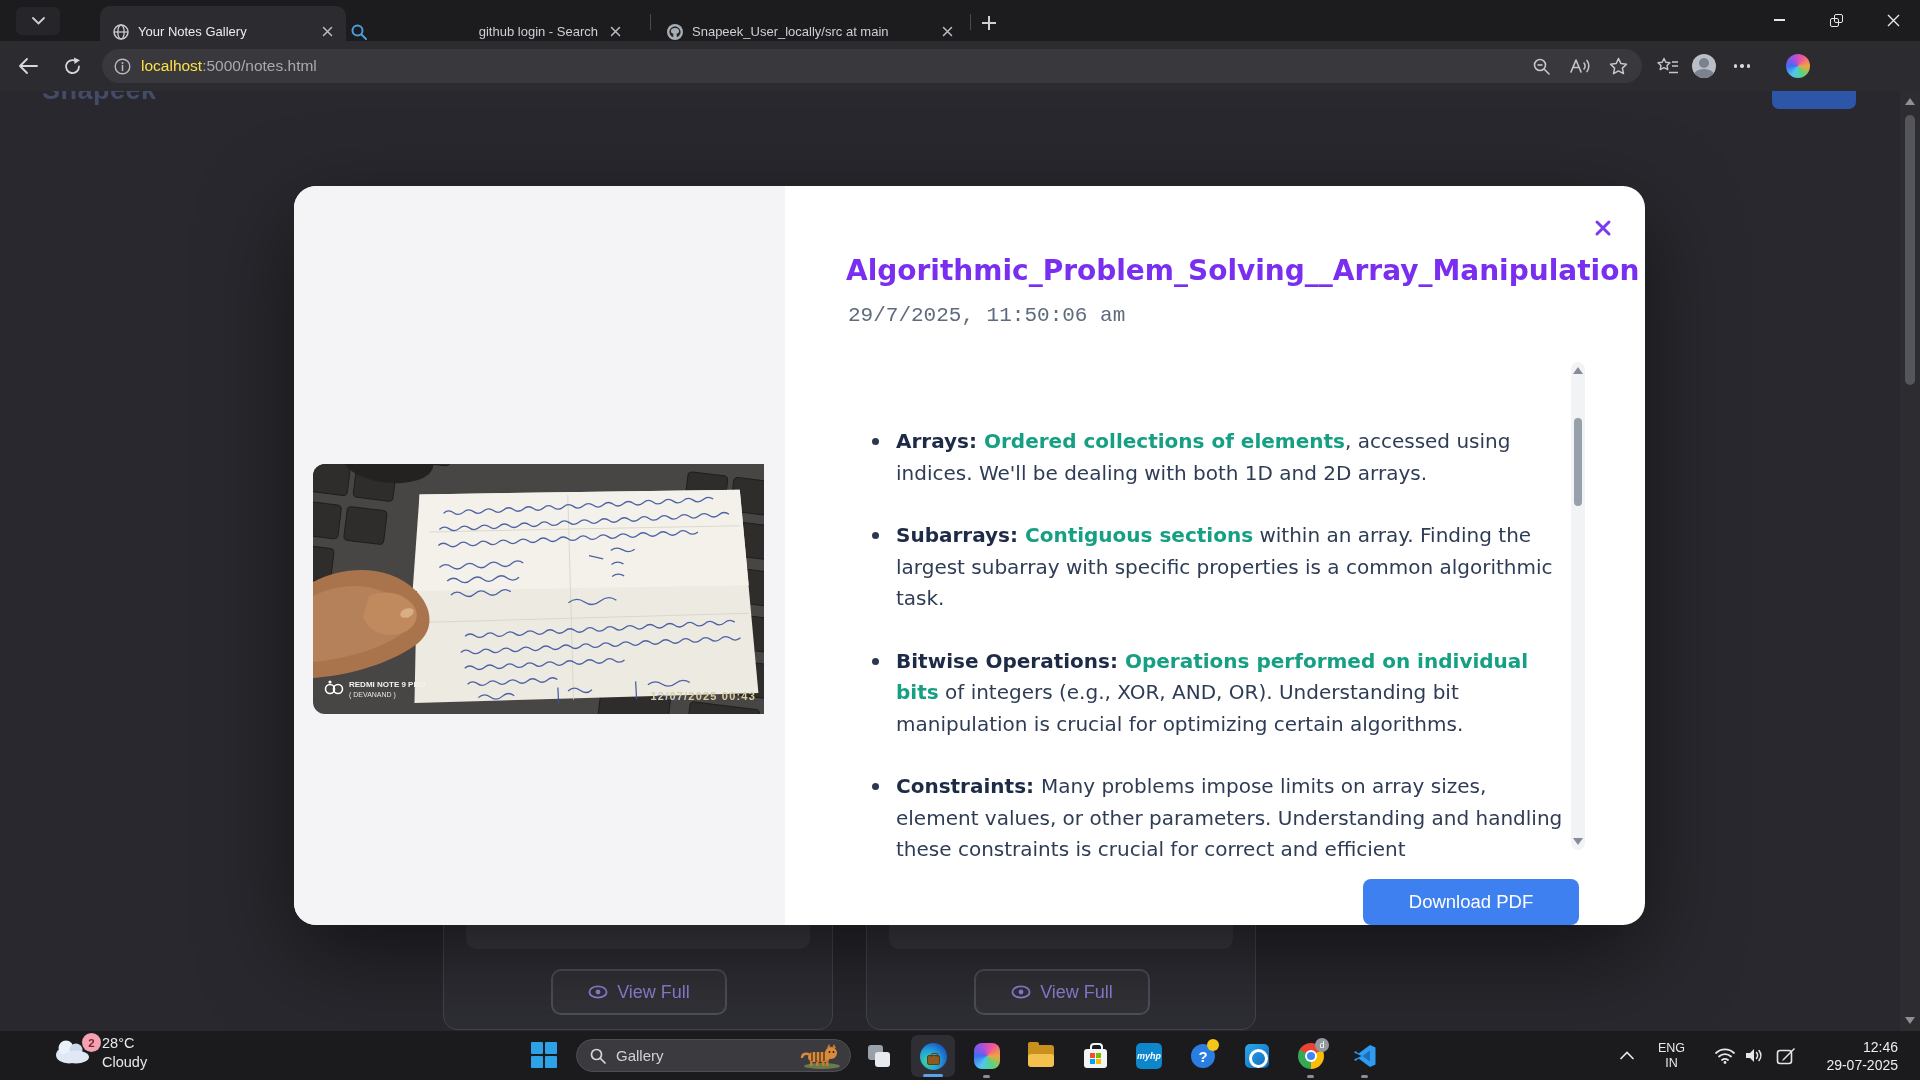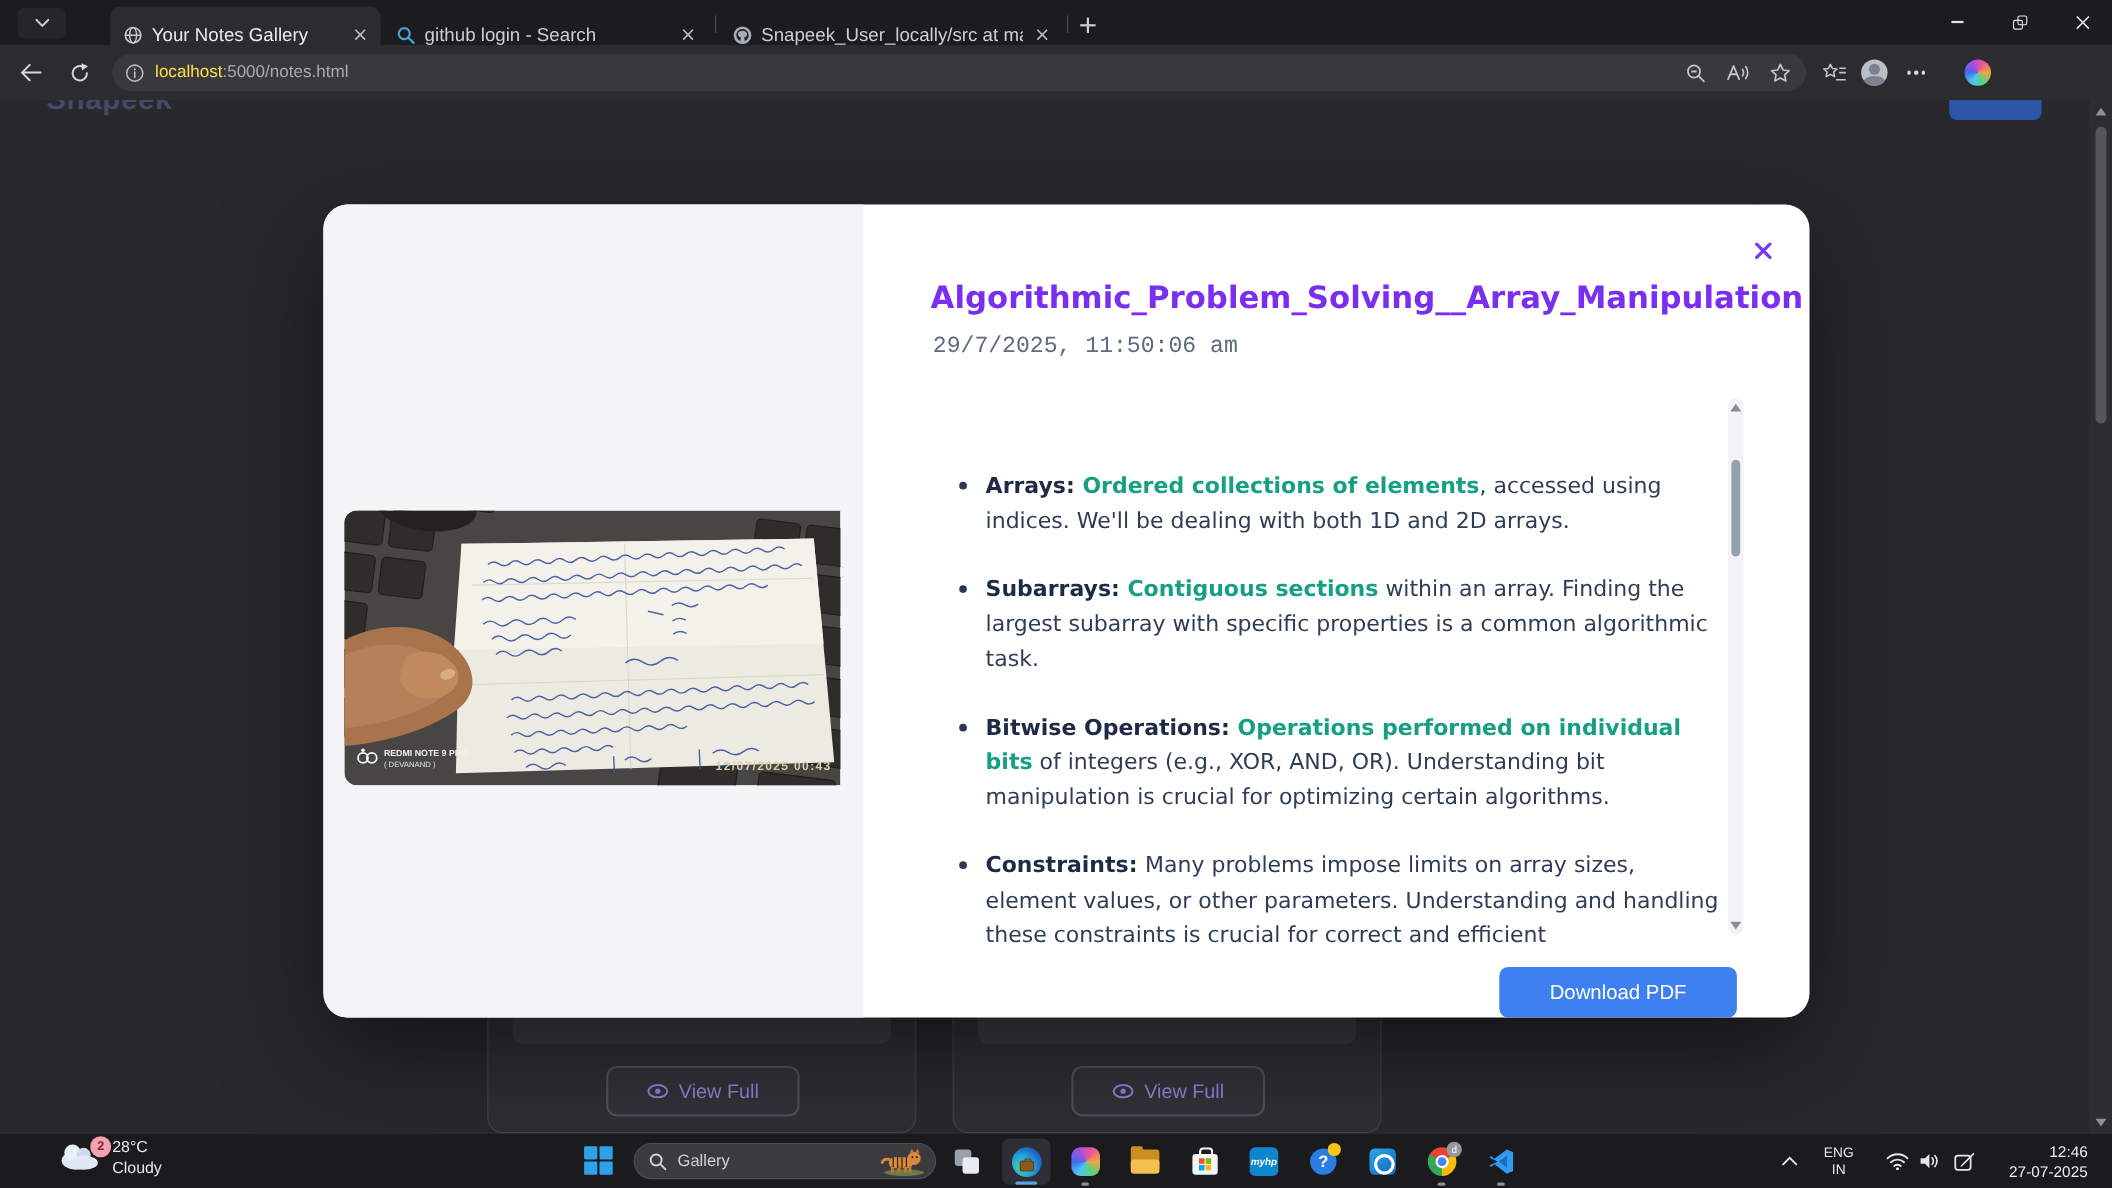--- a/index.html
+++ b/index.html
@@ -2,21 +2,21 @@
 <html><head>
 <meta charset="utf-8">
 <style>
   * { margin:0; padding:0; box-sizing:border-box; }
   html,body { width:1920px; height:1080px; background:#000; font-family:"Liberation Sans", sans-serif; }
   .screen { position:relative; width:1920px; height:1080px; overflow:hidden; background:#28282e; }
 
   
   .tabstrip { position:absolute; left:0; top:0; width:1920px; height:41px; background:#1c1c1f; z-index:40; }
   .tabsearch { position:absolute; left:16px; top:7px; width:44px; height:28px; border-radius:6px; background:#26262a; display:flex; align-items:center; justify-content:center; }
-  .tab { position:absolute; top:6px; height:35px; display:flex; align-items:center; padding:16px 10px 0 12px; border-radius:10px 10px 0 0; color:#cfcfd3; font-size:17px; }
+  .tab { position:absolute; top:6px; height:35px; display:flex; align-items:center; padding:16px 10px 0 12px; border-radius:10px 10px 0 0; color:#cfcfd3; font-size:13px; }
   .tab.active { background:#2b2b30; color:#ececf0; }
   .tab .ttl { white-space:nowrap; overflow:hidden; text-overflow:clip; flex:1; margin:0 8px; }
   .tab .fav { width:18px; height:18px; flex:0 0 18px; }
   .tabclose { width:18px; height:18px; border-radius:4px; display:flex; align-items:center; justify-content:center; flex:0 0 18px; }
   .tabsep { position:absolute; top:14px; width:1px; height:16px; background:#4a4a50; }
   .newtab { position:absolute; left:976px; top:10px; width:26px; height:26px; border-radius:6px; display:flex; align-items:center; justify-content:center; }
   .wbtn { position:absolute; top:0; width:46px; height:40px; display:flex; align-items:center; justify-content:center; }
   .min-glyph { width:11px; height:2px; background:#e6e6e8; }
   .restore-glyph { position:relative; width:13px; height:13px; }
   .restore-glyph i { position:absolute; border:1.4px solid #e6e6e8; border-radius:2px; width:9px; height:9px; display:block; }
@@ -275,21 +275,21 @@
         <line x1="2" y1="9" x2="16" y2="9" stroke="#c9c9cd" stroke-width="1.3"></line>
       </svg>
       <span class="ttl">Your Notes Gallery</span>
       <span class="tabclose">
         <svg width="11" height="11" viewBox="0 0 11 11">
             <path d="M1.5,1.5 L9.5,9.5 M9.5,1.5 L1.5,9.5" stroke="#bdbdc2" stroke-width="1.5" stroke-linecap="round"></path>
           </svg>
       </span>
     </div>
 
-    <div class="tab" style="left:348px; width:296px;">
+    <div class="tab" style="left:338px; width:296px;text-align:right;">
       <svg class="fav" viewBox="0 0 18 18">
         <circle cx="7.5" cy="7.5" r="5" fill="none" stroke="#4a9eda" stroke-width="2"></circle>
         <line x1="11.5" y1="11.5" x2="16" y2="16" stroke="#4a9eda" stroke-width="2" stroke-linecap="round"></line>
       </svg>
       <span class="ttl">github login - Search</span>
       <span class="tabclose">
         <svg width="11" height="11" viewBox="0 0 11 11">
             <path d="M1.5,1.5 L9.5,9.5 M9.5,1.5 L1.5,9.5" stroke="#bdbdc2" stroke-width="1.5" stroke-linecap="round"></path>
           </svg>
       </span>
@@ -535,18 +535,18 @@
     </div>
     <div class="tray" style="left:1776px;">
       <svg width="20" height="18" viewBox="0 0 20 18">
         <rect x="1.5" y="3.5" width="14" height="13" rx="2.5" fill="none" stroke="#e6e6e8" stroke-width="1.6"></rect>
         <path d="M7,12 L15.5,3.5 L18,1 L19,2 L16.5,4.5 L8,13 L6,14 Z" fill="#e6e6e8"></path>
       </svg>
     </div>
     <div class="tray" style="left:1812px; width:86px; justify-content:flex-end;">
       <span class="clock">
           <div>12:46</div>
-          <div>27-07-2025</div>
+          <div>29-07-2025</div>
         </span>
     </div>
   </div>
 
 </div>
 
 </body></html>

